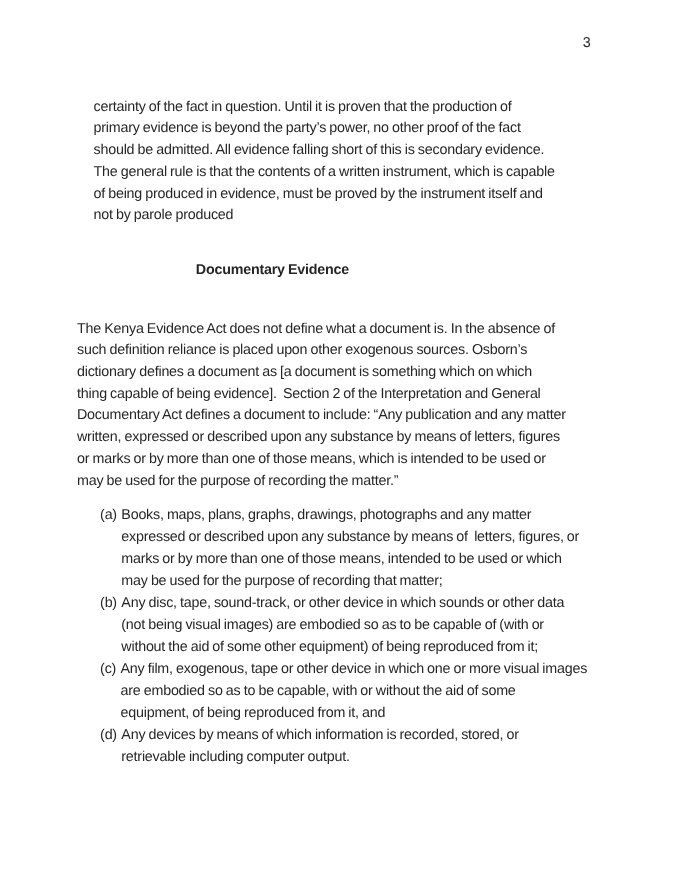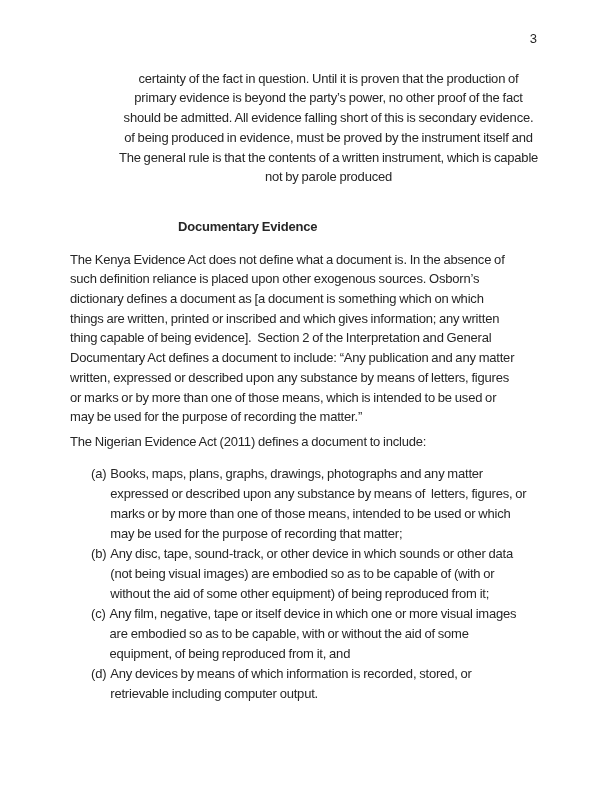--- a/index.html
+++ b/index.html
@@ -28,26 +28,26 @@
     font-size: 13px;
     line-height: 19.7px;
   }
   .para, .heading, .list {
     font-size: 13px;
     line-height: 19.7px;
     letter-spacing: -0.2px;
     word-spacing: -0.5px;
   }
   .line { white-space: pre; }
-  .para1 { margin: 20px 0 0 15px; text-align: center; }
+  .para1 { margin: 38px 0 0 15px; }
   .heading {
     font-weight: bold;
     margin: 30px 0 0 108px;
   }
-  .para2 { margin-top: 13px; }
+  .para2 { margin-top: 34px; }
   .para3 { margin-top: 5px; }
   .list {
     margin: 12px 0 0 21px;
     line-height: 20px;
   }
   .list-item { display: flex; }
   .list-marker {
     flex: 0 0 auto;
     white-space: pre;
     margin-right: 4px;
@@ -58,40 +58,38 @@
 <body>
 
 <div class="page">
 
   <div class="page-number">3</div>
 
   <div class="para para1">
       <div class="line">certainty of the fact in question. Until it is proven that the production of</div>
       <div class="line">primary evidence is beyond the party’s power, no other proof of the fact</div>
       <div class="line">should be admitted. All evidence falling short of this is secondary evidence.</div>
+      <div class="line">The general rule is that the contents of a written instrument, which is capable</div>
       <div class="line">of being produced in evidence, must be proved by the instrument itself and</div>
-      <div class="line">The general rule is that the contents of a written instrument, which is capable</div>
       <div class="line">not by parole produced</div>
     </div>
 
   <div class="heading">Documentary Evidence</div>
 
   <div class="para para2">
       <div class="line">The Kenya Evidence Act does not define what a document is. In the absence of</div>
       <div class="line">such definition reliance is placed upon other exogenous sources. Osborn’s</div>
       <div class="line">dictionary defines a document as [a document is something which on which</div>
-      <div class="line">things are written, printed or inscribed and which gives information; any written</div>
       <div class="line">thing capable of being evidence].  Section 2 of the Interpretation and General</div>
       <div class="line">Documentary Act defines a document to include: “Any publication and any matter</div>
       <div class="line">written, expressed or described upon any substance by means of letters, figures</div>
       <div class="line">or marks or by more than one of those means, which is intended to be used or</div>
       <div class="line">may be used for the purpose of recording the matter.”</div>
     </div>
 
-  <div class="para para3 line">The Nigerian Evidence Act (2011) defines a document to include:</div>
 
   <div class="list">
       <div class="list-item">
         <span class="list-marker">(a)</span>
         <div class="item-lines">
           <div class="line">Books, maps, plans, graphs, drawings, photographs and any matter</div>
           <div class="line">expressed or described upon any substance by means of  letters, figures, or</div>
           <div class="line">marks or by more than one of those means, intended to be used or which</div>
           <div class="line">may be used for the purpose of recording that matter;</div>
         </div>
@@ -100,21 +98,21 @@
         <span class="list-marker">(b)</span>
         <div class="item-lines">
           <div class="line">Any disc, tape, sound-track, or other device in which sounds or other data</div>
           <div class="line">(not being visual images) are embodied so as to be capable of (with or</div>
           <div class="line">without the aid of some other equipment) of being reproduced from it;</div>
         </div>
       </div>
       <div class="list-item">
         <span class="list-marker">(c)</span>
         <div class="item-lines">
-          <div class="line">Any film, negative, tape or itself device in which one or more visual images</div>
+          <div class="line">Any film, exogenous, tape or other device in which one or more visual images</div>
           <div class="line">are embodied so as to be capable, with or without the aid of some</div>
           <div class="line">equipment, of being reproduced from it, and</div>
         </div>
       </div>
       <div class="list-item">
         <span class="list-marker">(d)</span>
         <div class="item-lines">
           <div class="line">Any devices by means of which information is recorded, stored, or</div>
           <div class="line">retrievable including computer output.</div>
         </div>

